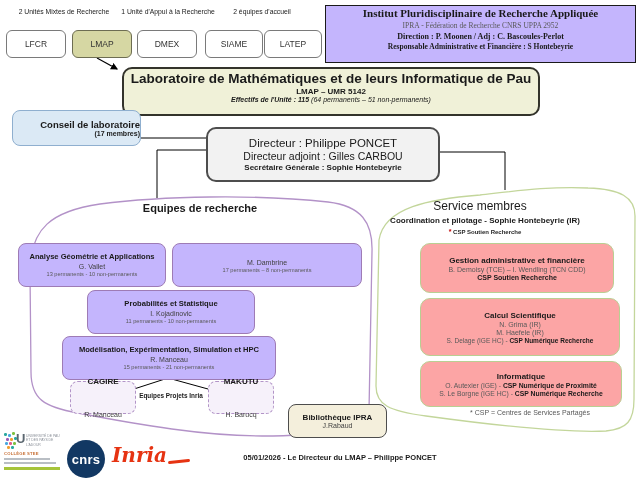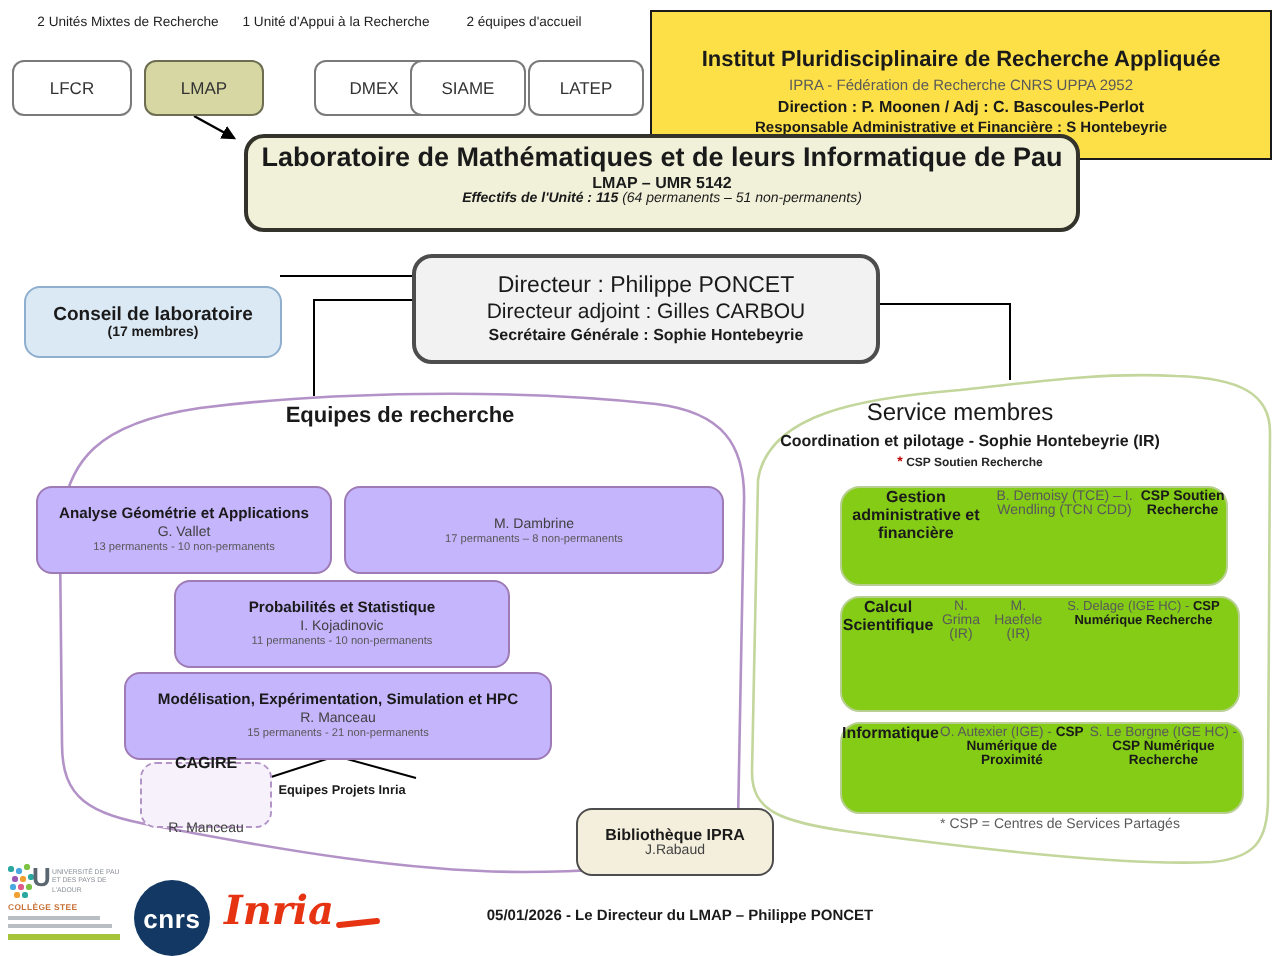--- a/index.html
+++ b/index.html
@@ -14,37 +14,37 @@
   
   .grp-label{font-size:6.8px;color:#222;text-align:center;}
   .unit-box{
     position:absolute;top:30px;height:26px;background:#fff;border:1.2px solid #7a7a7a;
     border-radius:6px;display:flex;align-items:center;justify-content:center;
     font-size:8.5px;color:#333;
   }
   .unit-box.hl{background:var(--lmap_fill,#d6d7a3);border-color:#6d6d52;}
 
   
-  .inst{left:325px;top:5px;width:309px;height:55px;border:1.5px solid #1a1a1a;background:#fde047;padding-top:18px;}
+  .inst{left:325px;top:5px;width:309px;height:55px;border:1.5px solid #1a1a1a;background:#c4b5fd;padding-top:1px;font-family:Liberation Serif, serif;}
   .inst-title{font-size:11px;font-weight:bold;line-height:1.15;}
   .inst-sub{font-size:7.5px;color:#595959;margin-top:1px;text-align:center;}
   .inst-dir{font-size:8px;font-weight:bold;margin-top:2px;}
   .inst-adm{font-size:7.5px;font-weight:bold;margin-top:1px;}
 
   
   .lab{left:122px;top:67px;width:414px;height:43px;background:var(--lab_fill,#f0f1d8);
        border:2px solid #33332b;border-radius:10px;padding-top:2px;}
   .lab-title{font-size:13.5px;font-weight:bold;line-height:1.2;}
   .lab-sub{font-size:8px;font-weight:bold;margin-top:0px;}
   .lab-staff{font-size:7px;font-style:italic;margin-top:0px;}
   .lab-staff .b{font-weight:bold;}
 
   
-  .council{left:12px;top:143px;width:127px;height:34px;background:var(--council_fill,#dbe9f5);
-           border:1.5px solid #8fafcf;border-radius:8px;display:flex;flex-direction:column;justify-content:center;}
+  .council{left:12px;top:110px;width:127px;height:34px;background:var(--council_fill,#dbe9f5);
+           border:1.5px solid #8fafcf;border-radius:8px;display:flex;flex-direction:column;justify-content:center;text-align:right;}
   .council-title{font-size:9.5px;font-weight:bold;}
   .council-sub{font-size:7px;font-weight:bold;}
   .director{left:206px;top:127px;width:230px;height:51px;background:#f2f2f2;
             border:2px solid #4d4d4d;border-radius:10px;display:flex;flex-direction:column;justify-content:center;}
   .dir-l1{font-size:11.5px;}
   .dir-l2{font-size:10.5px;margin-top:1px;}
   .dir-l3{font-size:8px;font-weight:bold;margin-top:1px;}
 
   
   .res-title{left:120px;top:202px;width:160px;font-size:11px;font-weight:bold;}
@@ -58,22 +58,22 @@
         display:flex;flex-direction:column;justify-content:center;text-align:center;}
   .pbox .nm{font-size:7.6px;font-weight:bold;line-height:1.15;}
   .pbox .ld{font-size:7px;color:#404040;margin-top:1px;}
   .pbox .st{font-size:5.6px;color:#595959;margin-top:1px;}
   .pbox.dash{border:1.2px dashed #b294c7;background:#f6f1fa;gap:23px;}
   .pbox.dash .nm{font-size:8px;}
   .pbox.dash .ld{font-size:7px;}
   .inria-lbl{left:134px;top:392px;width:74px;font-size:6.4px;font-weight:bold;}
 
   
-  .gbox{position:absolute;background:#84cc16;border:1.2px solid #b9cf92;border-radius:10px;
-        display:flex;flex-direction:row;justify-content:center;text-align:center;}
+  .gbox{position:absolute;background:#fca5a5;border:1.2px solid #b9cf92;border-radius:10px;
+        display:flex;flex-direction:column;justify-content:center;text-align:center;}
   .gbox .nm{font-size:8px;font-weight:bold;}
   .gbox .mm{font-size:7px;color:#595959;margin-top:1px;}
   .gbox .mm .b{font-weight:bold;color:#1a1a1a;}
   .gbox .csp{font-size:7px;font-weight:bold;margin-top:1px;}
   .svc-foot{left:440px;top:409px;width:180px;font-size:7px;color:#595959;}
 
   
   .lib{left:288px;top:404px;width:97px;height:32px;background:#f4efdc;border:1.5px solid #4d4d4d;
        border-radius:8px;display:flex;flex-direction:column;justify-content:center;}
   .lib-nm{font-size:8px;font-weight:bold;}
@@ -126,21 +126,21 @@
 
     <path d="M480,195 C430,199 384,207 379,240 L376,386 C376,405 389,411 426,416 C492,425 566,433 606,431 C627,429 634,421 634,399 L635,216 C635,197 620,189 588,188 C552,186 516,191 480,195 Z" stroke="#c3d69b" stroke-width="1.3" fill="none"></path>
   </svg>
 
   <div class="abs grp-label" style="left:4px;top:8px;width:120px;">2 Unités Mixtes de Recherche</div>
   <div class="abs grp-label" style="left:116px;top:8px;width:104px;">1 Unité d'Appui à la Recherche</div>
   <div class="abs grp-label" style="left:226px;top:8px;width:72px;">2 équipes d'accueil</div>
 
   <div class="unit-box" style="left:6px;width:58px;">LFCR</div>
   <div class="unit-box hl" style="left:72px;width:58px;">LMAP</div>
-  <div class="unit-box" style="left:137px;width:58px;margin-left:20px;">DMEX</div>
+  <div class="unit-box" style="left:137px;width:58px;">DMEX</div>
   <div class="unit-box" style="left:205px;width:56px;">SIAME</div>
   <div class="unit-box" style="left:264px;width:56px;">LATEP</div>
 
   <div class="abs ctr inst">
     <div class="inst-title">Institut Pluridisciplinaire de Recherche Appliquée</div>
     <div class="inst-sub">IPRA - Fédération de Recherche CNRS UPPA 2952</div>
     <div class="inst-dir">Direction : P. Moonen / Adj : C. Bascoules-Perlot</div>
     <div class="inst-adm">Responsable Administrative et Financière : S Hontebeyrie</div>
   </div>
 
@@ -181,20 +181,24 @@
     <div class="nm">Modélisation, Expérimentation, Simulation et HPC</div>
     <div class="ld">R. Manceau</div>
     <div class="st">15 permanents - 21 non-permanents</div>
   </div>
 
   <div class="pbox dash" style="left:70px;top:381px;width:64px;height:31px;">
     <div class="nm">CAGIRE</div>
     <div class="ld">R. Manceau</div>
   </div>
   <div class="abs ctr inria-lbl">Equipes Projets Inria</div>
+  <div class="pbox dash" style="left:208px;top:381px;width:64px;height:31px;">
+    <div class="nm">MAKUTU</div>
+    <div class="ld">H. Barucq</div>
+  </div>
 
   <div class="abs ctr svc-title">Service membres</div>
   <div class="abs ctr svc-sub">Coordination et pilotage - Sophie Hontebeyrie (IR)</div>
   <div class="abs ctr svc-note"><span class="star">*</span> <span>CSP Soutien Recherche</span></div>
 
   <div class="gbox" style="left:420px;top:243px;width:192px;height:48px;">
     <div class="nm">Gestion administrative et financière</div>
     <div class="mm">B. Demoisy (TCE) – I. Wendling (TCN CDD)</div>
     <div class="csp">CSP Soutien Recherche</div>
   </div>

